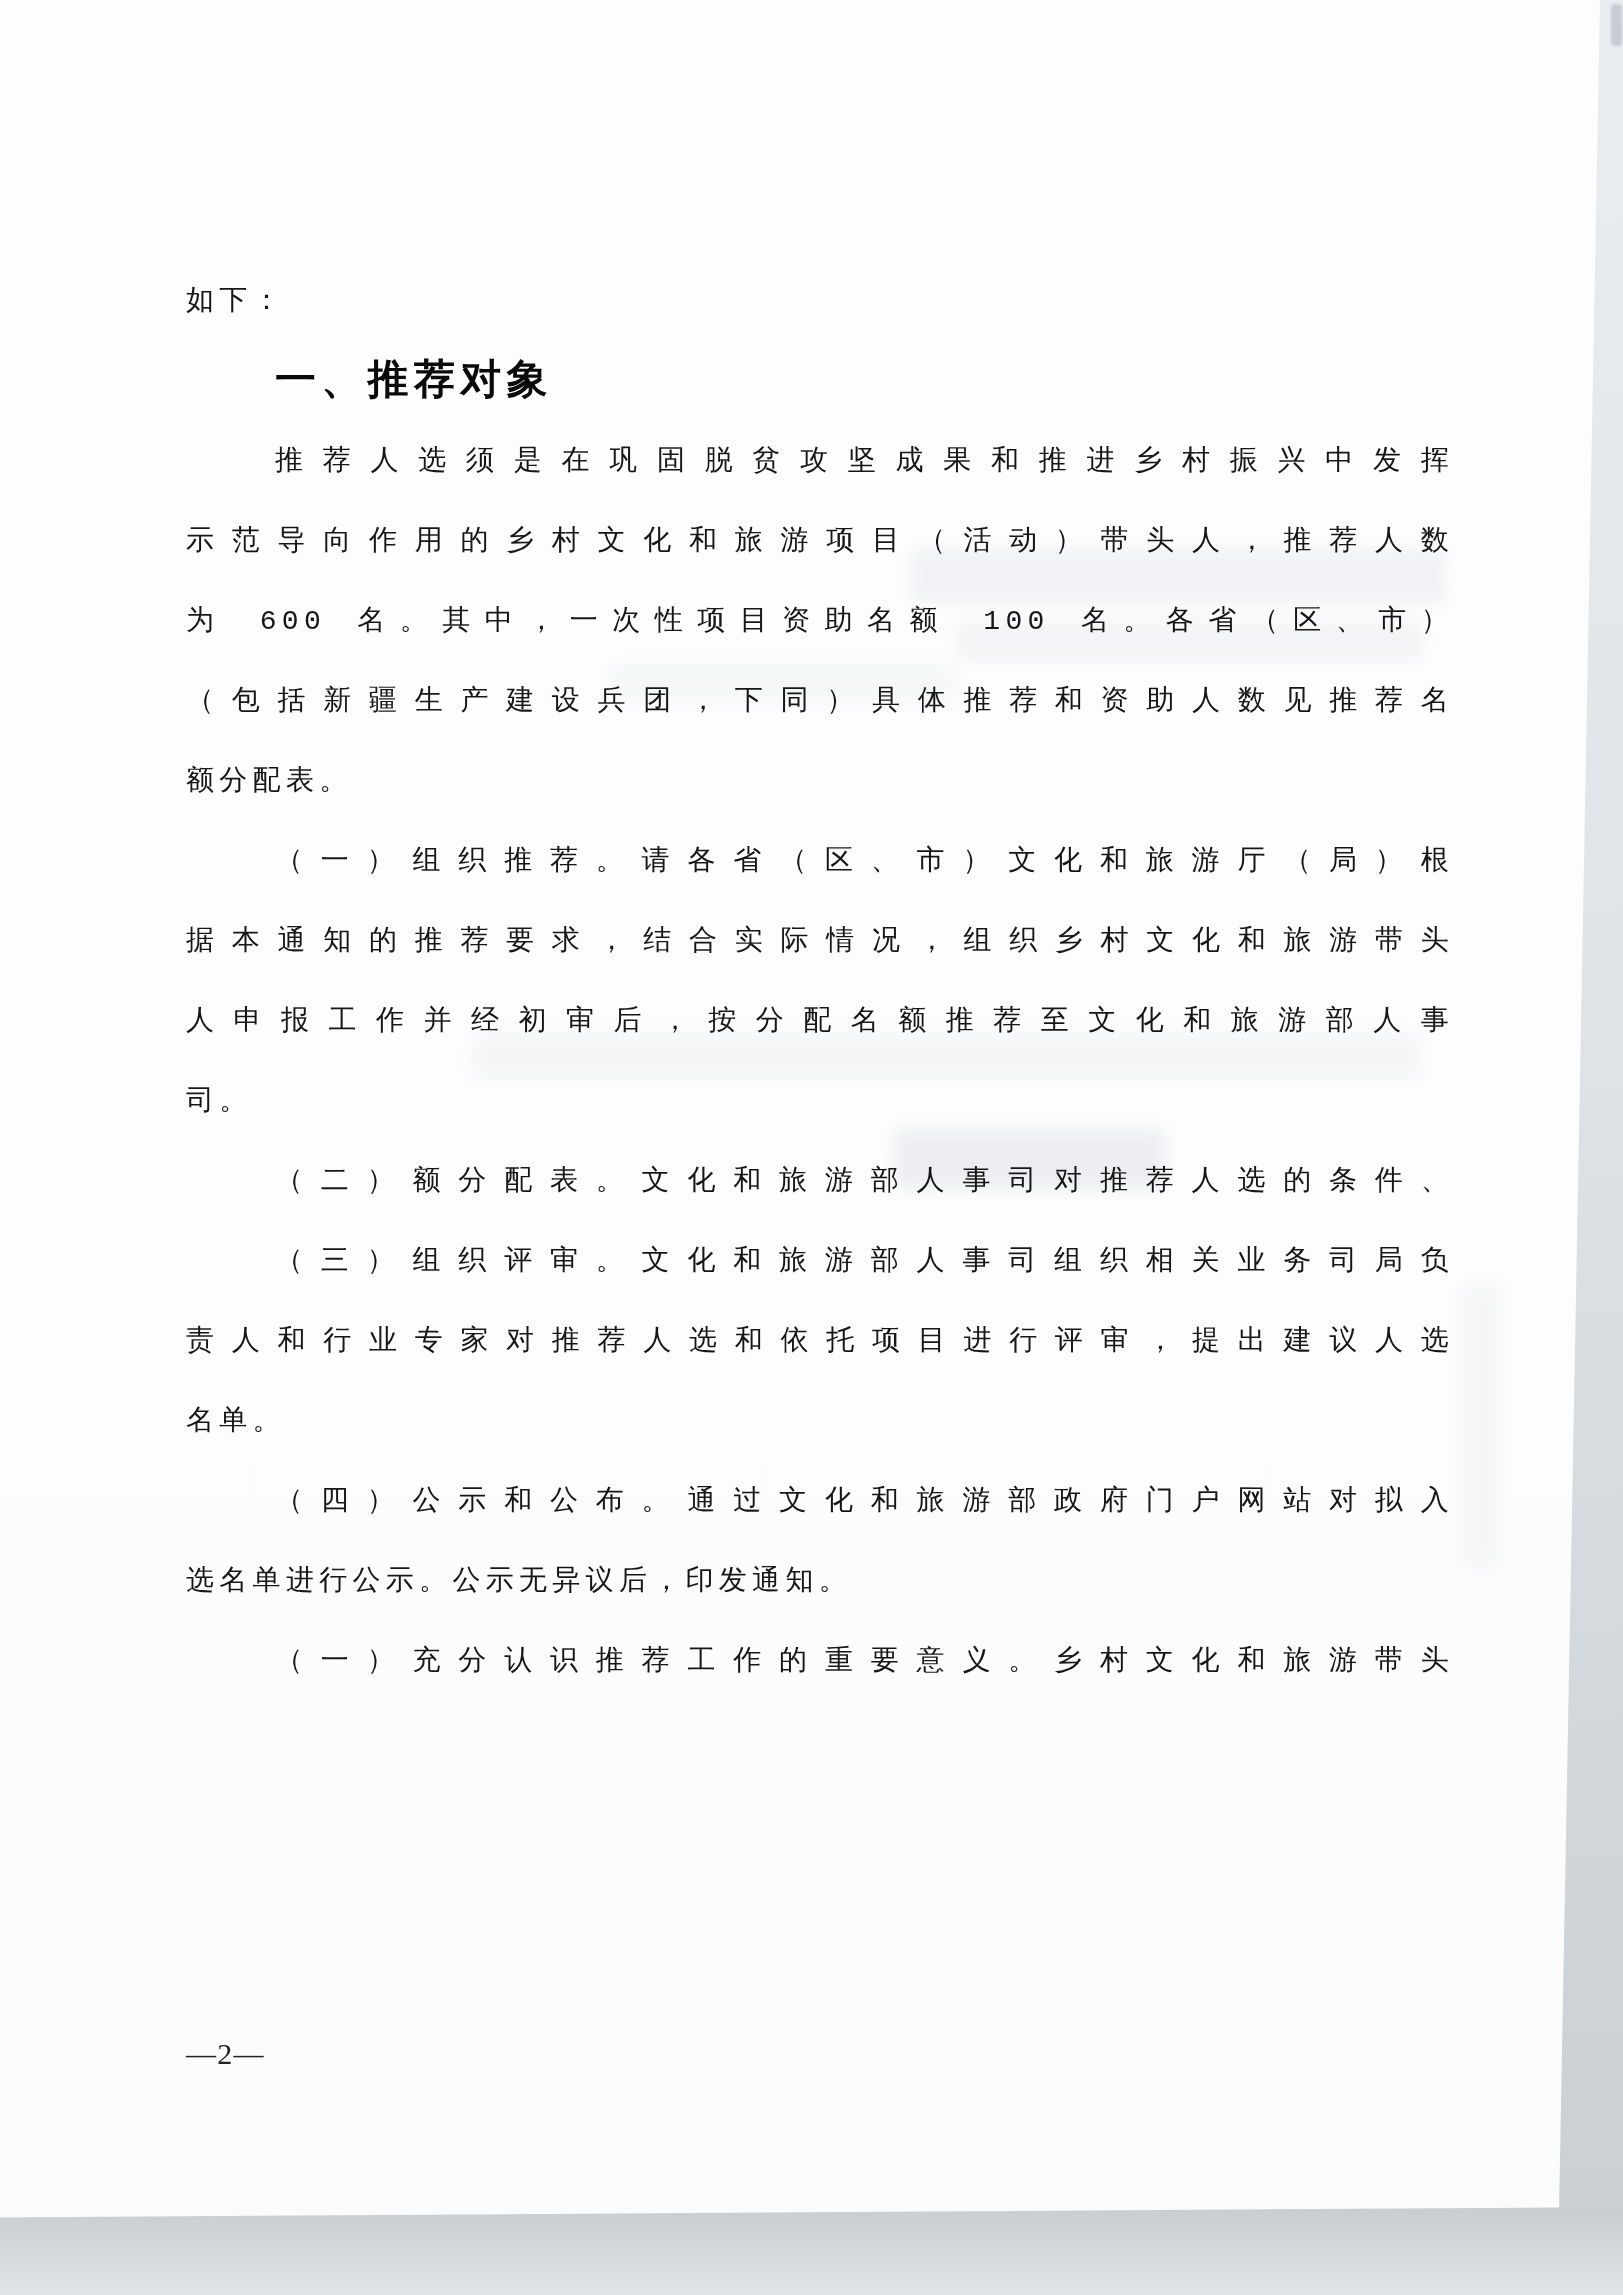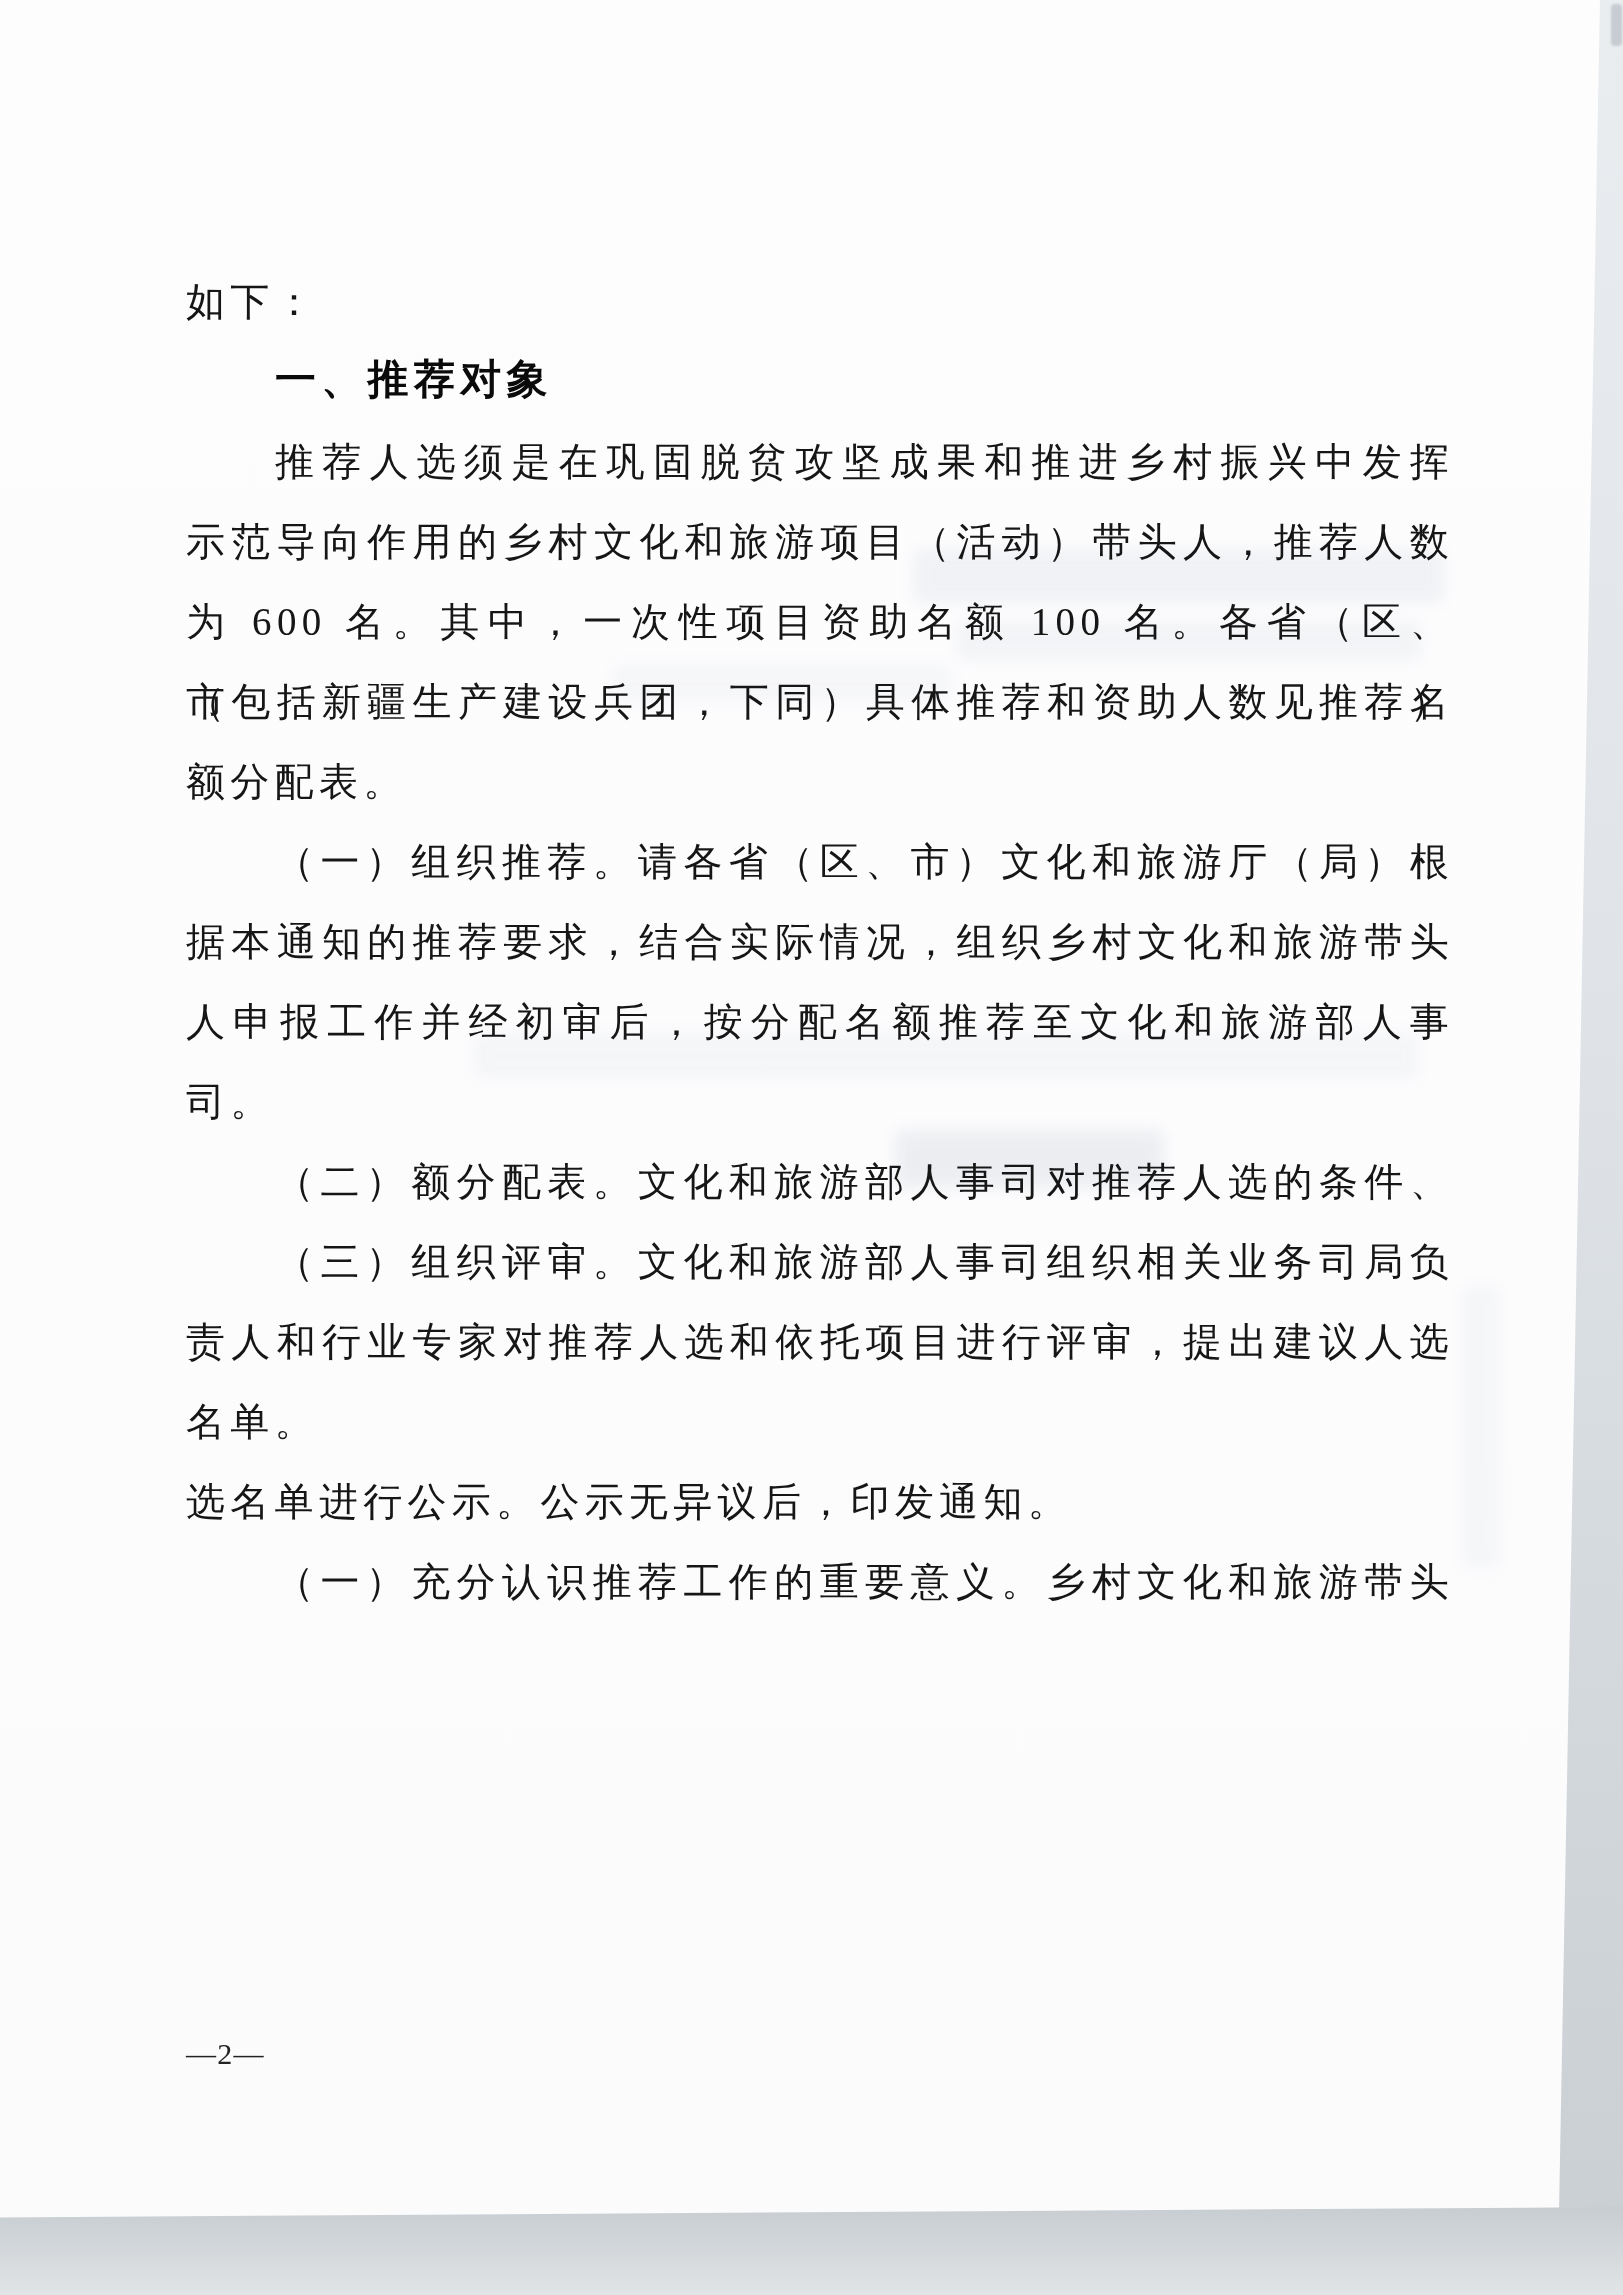--- a/index.html
+++ b/index.html
@@ -12,25 +12,25 @@
     position:absolute;inset:0;
     background:linear-gradient(180deg,#fdfdfe 0%,#fcfcfd 70%,#fbfbfc 100%);
   }
   
   .text-block{
     position:absolute;left:186px;top:262px;width:1268px;
   }
   .line{
     height:80px;
     line-height:80px;
-    font-size:39px;
+    font-size:28px;
     letter-spacing:5.3px;
     color:#161616;
     white-space:normal;
-    font-family:Liberation Serif, serif;
+    font-family:Liberation Mono, monospace;
     text-align:left;
   }
   .line.fill{
     text-align:justify;
     text-align-last:justify;
   }
   .line.i2{ padding-left:89px; }
   .line.b{
     font-family:Liberation Mono, monospace;
     font-weight:bold;
@@ -90,20 +90,21 @@
       <div class="line fill">（包括新疆生产建设兵团，下同）具体推荐和资助人数见推荐名</div>
       <div class="line">额分配表。</div>
       <div class="line i2 fill">（一）组织推荐。请各省（区、市）文化和旅游厅（局）根</div>
       <div class="line fill">据本通知的推荐要求，结合实际情况，组织乡村文化和旅游带头</div>
       <div class="line fill">人申报工作并经初审后，按分配名额推荐至文化和旅游部人事</div>
       <div class="line">司。</div>
       <div class="line i2 fill">（二）额分配表。文化和旅游部人事司对推荐人选的条件、</div>
       <div class="line i2 fill">（三）组织评审。文化和旅游部人事司组织相关业务司局负</div>
       <div class="line fill">责人和行业专家对推荐人选和依托项目进行评审，提出建议人选</div>
       <div class="line">名单。</div>
+      <div class="line i2 fill">（四）公示和公布。通过文化和旅游部政府门户网站对拟入</div>
       <div class="line">选名单进行公示。公示无异议后，印发通知。</div>
       <div class="line i2 fill">（一）充分认识推荐工作的重要意义。乡村文化和旅游带头</div>
     </div>
 
   <div class="page-number">—2—</div>
 
   <div class="scan-right"></div>
   <div class="scan-bottom"></div>
   <div class="scan-corner-smudge"></div>
 </div>

